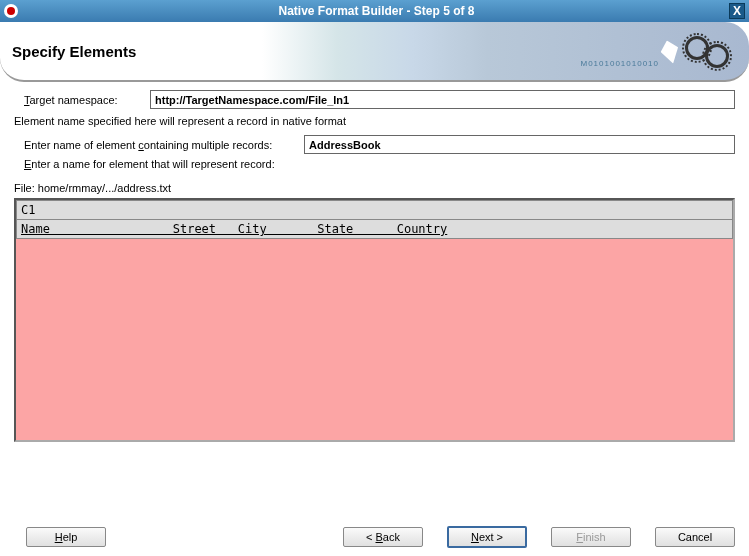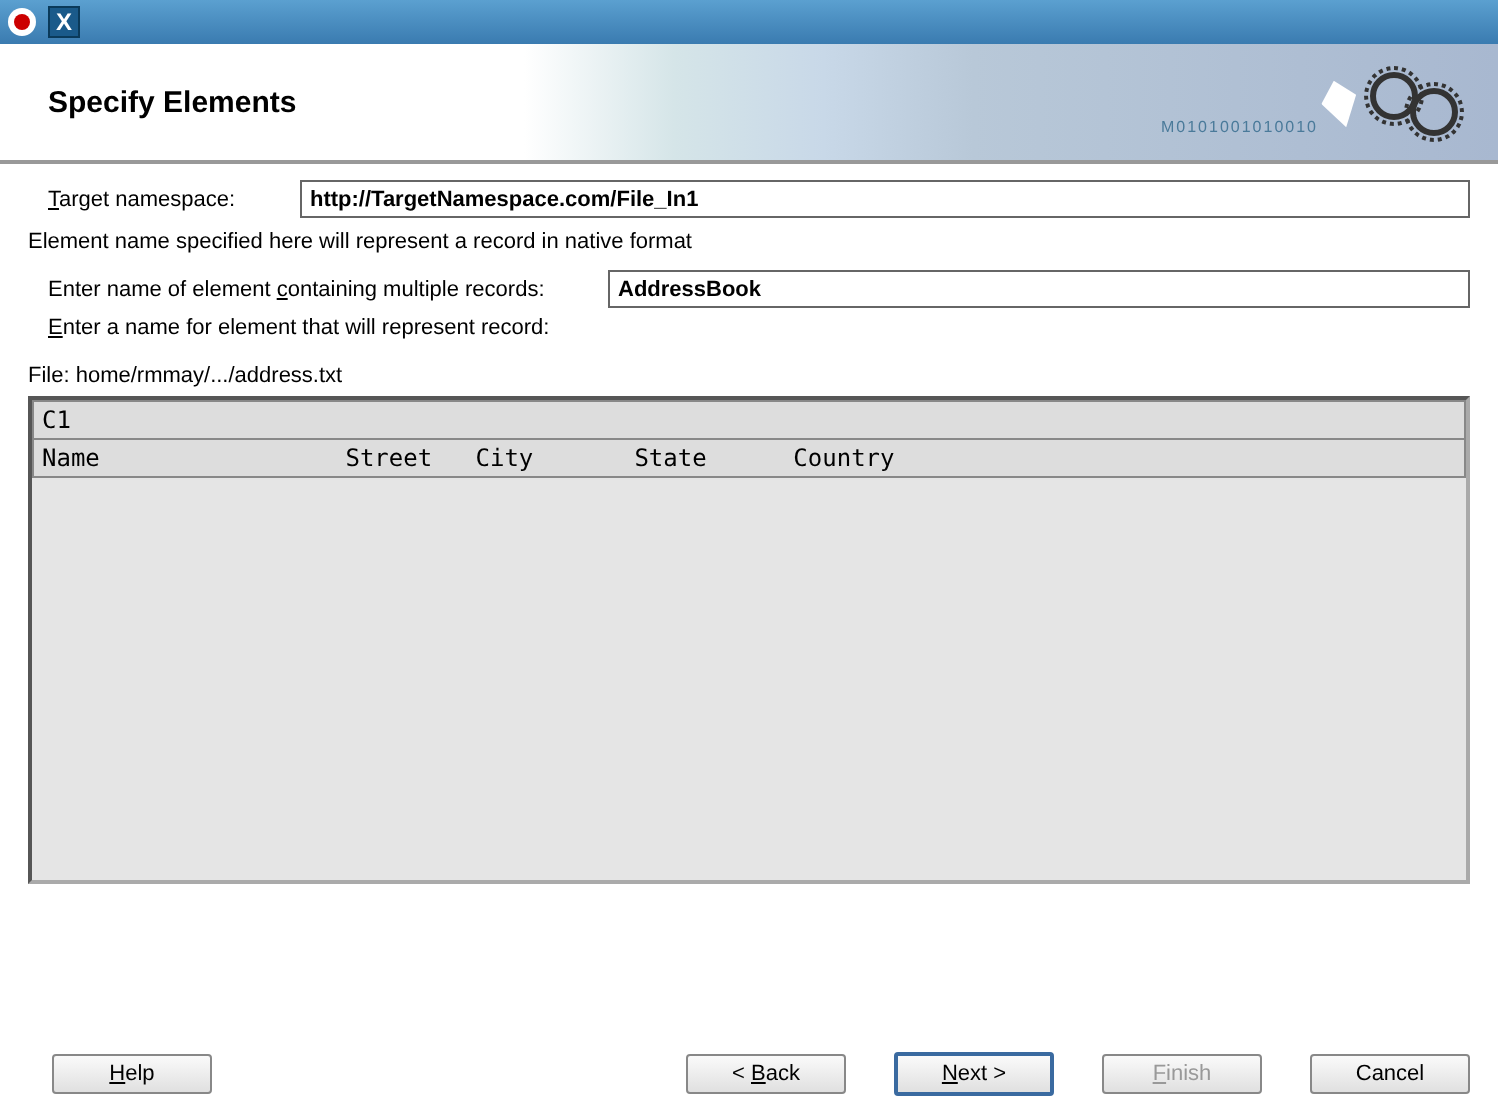--- a/index.html
+++ b/index.html
@@ -4,57 +4,58 @@
 <style>
 * { box-sizing: border-box; margin: 0; padding: 0; }
 body { font-family: sans-serif; font-size: 11px; background: #fff; width: 749px; height: 556px; overflow: hidden; }
 
 .titlebar { background: linear-gradient(to bottom, #5ba0d0, #3a7bb0); height: 22px; display: flex; align-items: center; padding: 0 4px; color: #fff; font-weight: bold; }
 .titlebar-icon { width: 14px; height: 14px; background: #fff; border-radius: 50%; margin-right: 6px; position: relative; }
 .titlebar-icon::after { content: ''; position: absolute; top: 3px; left: 3px; width: 8px; height: 8px; background: #c00; border-radius: 50%; }
 .titlebar-title { flex: 1; text-align: center; font-size: 12px; }
 .titlebar-close { width: 16px; height: 16px; background: #1a5a8a; color: #fff; text-align: center; line-height: 14px; font-size: 12px; cursor: pointer; border: 1px solid #0a3a5a; }
 
-.header { height: 60px; background: linear-gradient(to right, #fff 35%, #d5e5e8 45%, #c8d8e8 55%, #b8c8d8 65%, #a8b8d0 100%); border-bottom: 2px solid #999; display: flex; align-items: center; padding-left: 24px; position: relative; }
+.header { height: 60px; background: linear-gradient(to right, #fff 35%, #d5e5e8 45%, #c8d8e8 55%, #b8c8d8 65%, #a8b8d0 100%); border-bottom: 2px solid #999; display: flex; align-items: center; padding-left: 12px; position: relative; border-radius: 24px; }
 .header-title { font-size: 15px; font-weight: bold; color: #000; }
 .header-decor { position: absolute; right: 20px; top: 8px; width: 90px; height: 44px; }
 .header-gear { width: 24px; height: 24px; border: 3px solid #333; border-radius: 50%; position: absolute; right: 20px; top: 6px; }
 .header-gear::before { content: ''; position: absolute; inset: -6px; border: 2px dotted #333; border-radius: 50%; }
 .header-gear2 { width: 24px; height: 24px; border: 3px solid #333; border-radius: 50%; position: absolute; right: 0px; top: 14px; }
 .header-gear2::before { content: ''; position: absolute; inset: -6px; border: 2px dotted #333; border-radius: 50%; }
 .header-kite { position: absolute; right: 50px; top: 10px; width: 18px; height: 24px; background: #fff; transform: rotate(-15deg); clip-path: polygon(50% 0, 100% 40%, 50% 100%, 0 40%); }
 .header-bin { position: absolute; right: 70px; bottom: 6px; font-size: 8px; color: #4a7a9a; letter-spacing: 1px; }
 
 .content { padding: 8px 14px; height: 438px; }
 .instruction { margin-bottom: 8px; color: #000; }
 .form-row { display: flex; align-items: center; margin-bottom: 4px; }
 .form-label { width: 136px; padding-left: 10px; }
 .form-label-wide { width: 290px; padding-left: 10px; }
 .form-input { flex: 1; border: 1px solid #666; padding: 2px 4px; font-size: 11px; height: 19px; font-family: sans-serif; font-weight: bold; }
 .subtext { margin: 6px 0 8px 0; }
 .underline { text-decoration: underline; }
 
 .file-label { margin: 12px 0 4px 0; }
-.preview-box { border: 2px inset #aaa; background: #e5e5e5; height: 244px; display: flex; flex-direction: column; }
+.preview-box { border: 2px inset #aaa; background: #fca5a5; height: 244px; display: flex; flex-direction: column; }
 .preview-header { border: 1px solid #888; background: #ddd; padding: 2px 4px; margin: 0; font-family: monospace; font-size: 12px; }
-.preview-cols { border: 1px solid #888; border-top: none; background: #ddd; padding: 2px 4px; font-family: monospace; font-size: 12px; white-space: pre; }
+.preview-cols { border: 1px solid #888; border-top: none; background: #ddd; padding: 2px 4px; font-family: monospace; font-size: 12px; white-space: pre; text-decoration: underline; }
 .preview-data { padding: 2px 4px; font-family: monospace; font-size: 12px; white-space: pre; flex: 1; overflow: auto; }
 
 .footer { height: 34px; display: flex; align-items: center; padding: 0 14px 0 8px; gap: 6px; }
 .footer-spacer { flex: 1; }
 .btn { border: 1px solid #888; background: linear-gradient(to bottom, #fafafa, #e0e0e0); padding: 3px 14px; font-size: 11px; cursor: pointer; min-width: 80px; text-align: center; border-radius: 2px; margin-left: 18px; }
 .btn.default { border: 2px solid #3a6aa0; }
 .btn.disabled { color: #999; cursor: default; }
 .btn .underline { text-decoration: underline; }
 </style>
 </head>
 <body>
 
 <div class="titlebar">
   <div class="titlebar-icon"></div>
+  <div class="titlebar-title">Native Format Builder - Step 5 of 8</div>
   <div class="titlebar-close">X</div>
 </div>
 
 <div class="header">
   <div class="header-title">Specify Elements</div>
   <div class="header-decor">
     <div class="header-bin">M0101001010010</div>
     <div class="header-kite"></div>
     <div class="header-gear"></div>
     <div class="header-gear2"></div>

